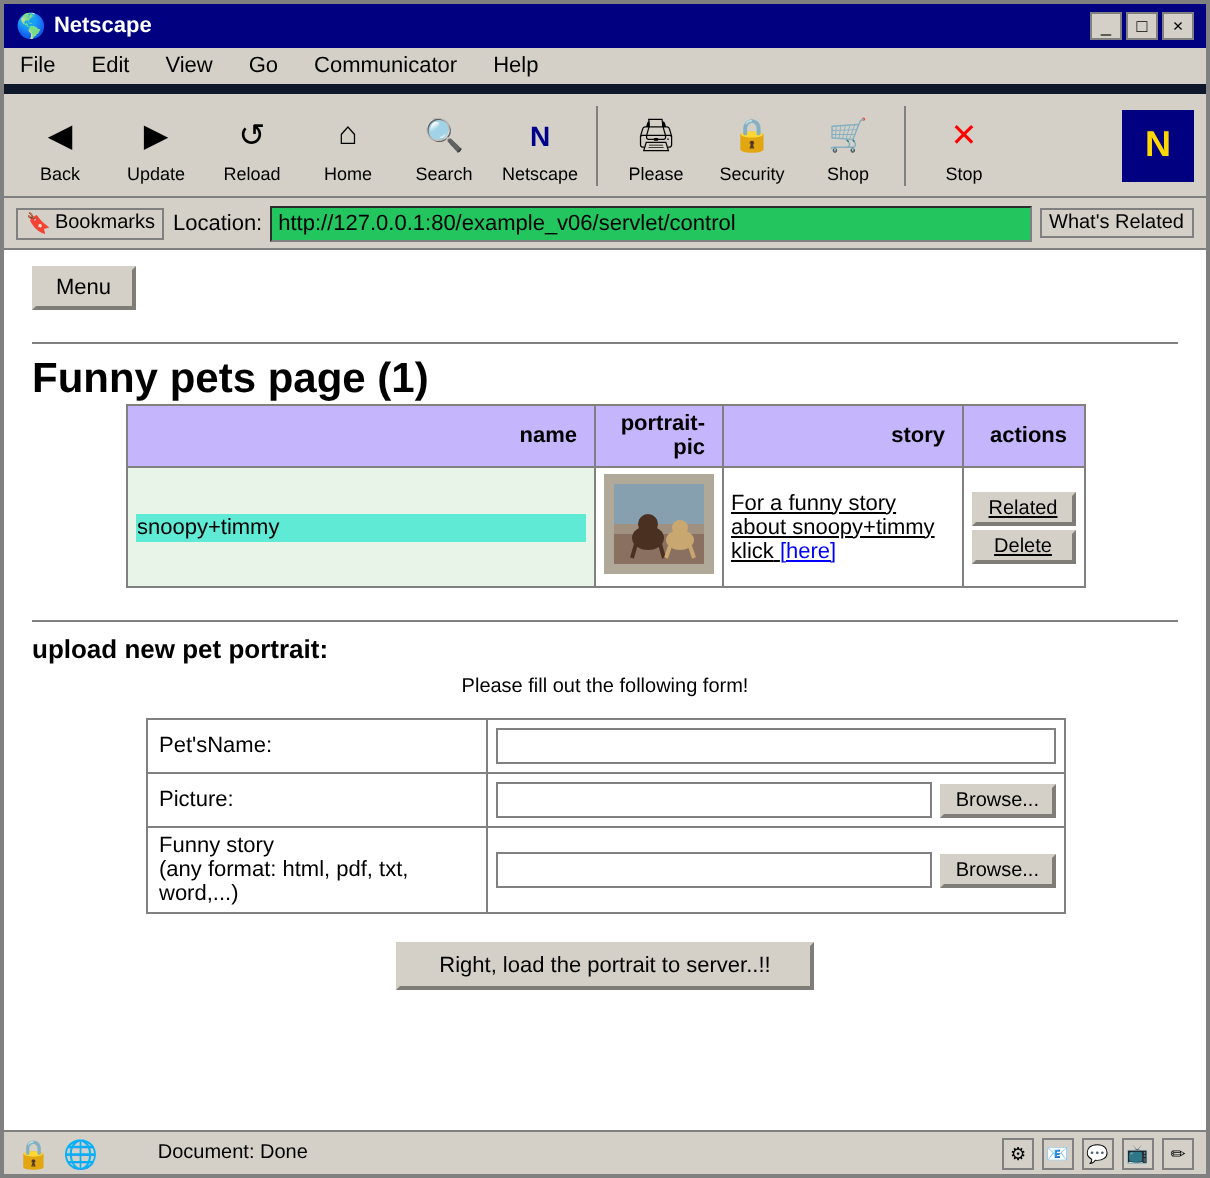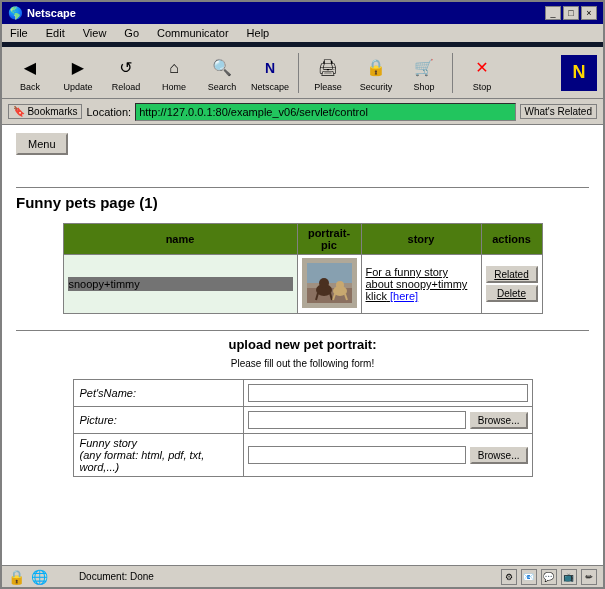--- a/index.html
+++ b/index.html
@@ -27,46 +27,46 @@
     .bookmark-btn { font-size: 10px; background: #d4d0c8; border: 1px solid #808080; padding: 1px 4px; cursor: pointer; display: flex; align-items: center; gap: 2px; }
     .location-label { font-size: 11px; }
     .location-input { flex: 1; height: 18px; border: 1px inset #808080; background: #22c55e; font-size: 11px; padding: 1px 3px; }
     .whats-related { font-size: 10px; background: #d4d0c8; border: 1px solid #808080; padding: 1px 4px; cursor: pointer; }
 
     
     .content { flex: 1; background: white; overflow-y: auto; display: flex; flex-direction: column; }
     .content-inner { padding: 8px 14px; flex: 1; }
 
     
-    .menu-button { background: #d4d0c8; border: 2px outset #d4d0c8; padding: 3px 10px; cursor: pointer; font-size: 11px; margin-bottom: 26px; }
-
-    .page-title { font-size: 15px; font-weight: bold; margin-bottom: 12px; }
+    .menu-button { background: #d4d0c8; border: 2px outset #d4d0c8; padding: 3px 10px; cursor: pointer; font-size: 11px; margin-bottom: 10px; }
+
+    .page-title { font-size: 21px; font-weight: bold; }
     .section-title { text-align: center; font-weight: bold; margin-bottom: 8px; font-size: 12px; }
 
     
     .pets-table { border-collapse: collapse; width: 480px; margin: 0 auto 16px auto; border: 1px solid #808080; }
-    .pets-table th { border: 1px solid #808080; padding: 3px 8px; background: #4d7c0f; font-size: 11px; text-align: center; }
+    .pets-table th { border: 1px solid #808080; padding: 3px 8px; background: #c4b5fd; font-size: 11px; text-align: right; }
     .pets-table td { border: 1px solid #808080; padding: 3px 4px; font-size: 11px; vertical-align: middle; text-decoration: underline; }
     .name-cell { background: #e8f4e8; }
-    .name-input { background: #737373; border: none; width: 100%; font-size: 11px; padding: 1px; }
+    .name-input { background: #5eead4; border: none; width: 100%; font-size: 11px; padding: 1px; }
     .portrait-cell { width: 60px; text-align: center; }
     .story-cell { width: 120px; font-size: 10px; }
     .story-link { color: blue; text-decoration: underline; cursor: pointer; }
     .actions-cell { width: 60px; text-align: center; }
     .action-btn { display: block; width: 52px; margin: 2px auto; background: #d4d0c8; border: 2px outset #d4d0c8; font-size: 10px; padding: 1px 4px; cursor: pointer; }
 
     
-    .upload-title { font-weight: bold; text-align: center; font-size: 13px; margin-bottom: 6px; }
+    .upload-title { font-weight: bold; text-align: left; font-size: 13px; margin-bottom: 6px; }
     .upload-subtitle { text-align: center; font-size: 10px; margin-bottom: 10px; }
 
     
     .upload-form { border: 1px solid #808080; width: 460px; margin: 0 auto; }
     .form-row { display: flex; align-items: center; border-bottom: 1px solid #808080; min-height: 26px; }
     .form-row:last-child { border-bottom: none; }
-    .form-label { width: 170px; padding: 3px 6px; font-size: 11px; border-right: 1px solid #808080; min-height: 26px; display: flex; align-items: center; font-style: italic; }
+    .form-label { width: 170px; padding: 3px 6px; font-size: 11px; border-right: 1px solid #808080; min-height: 26px; display: flex; align-items: center; }
     .form-input-cell { flex: 1; padding: 2px 4px; display: flex; align-items: center; gap: 4px; }
     .form-text-input { flex: 1; height: 18px; border: 1px solid #808080; font-size: 11px; padding: 1px 3px; }
     .browse-btn { background: #d4d0c8; border: 2px outset #d4d0c8; font-size: 10px; padding: 1px 6px; cursor: pointer; white-space: nowrap; }
 
     
     .submit-area { text-align: center; margin: 14px 0 8px 0; }
     .submit-btn { background: #d4d0c8; border: 2px outset #d4d0c8; font-size: 11px; padding: 4px 20px; cursor: pointer; }
 
     
     .status-bar { background: #d4d0c8; border-top: 1px solid #808080; padding: 2px 6px; display: flex; align-items: center; height: 22px; gap: 6px; }
@@ -244,20 +244,23 @@
         <div class="form-row">
           <div class="form-label" style="white-space: pre-line;">Funny story
 (any format: html, pdf, txt, word,...)</div>
           <div class="form-input-cell">
             <input class="form-text-input" type="text" style="">
             <button class="browse-btn">Browse...</button>
           </div>
         </div>
       </div>
 
+      <div class="submit-area">
+        <button class="submit-btn">Right, load the portrait to server..!!</button>
+      </div>
     </div>
   </div>
 
   <div class="status-bar">
     <span style="font-size:14px;">🔒</span>
     <span style="font-size:14px;">🌐</span>
     <span class="status-text">Document: Done</span>
     <div class="status-icons">
       <span class="status-icon">⚙</span>
       <span class="status-icon">📧</span>

